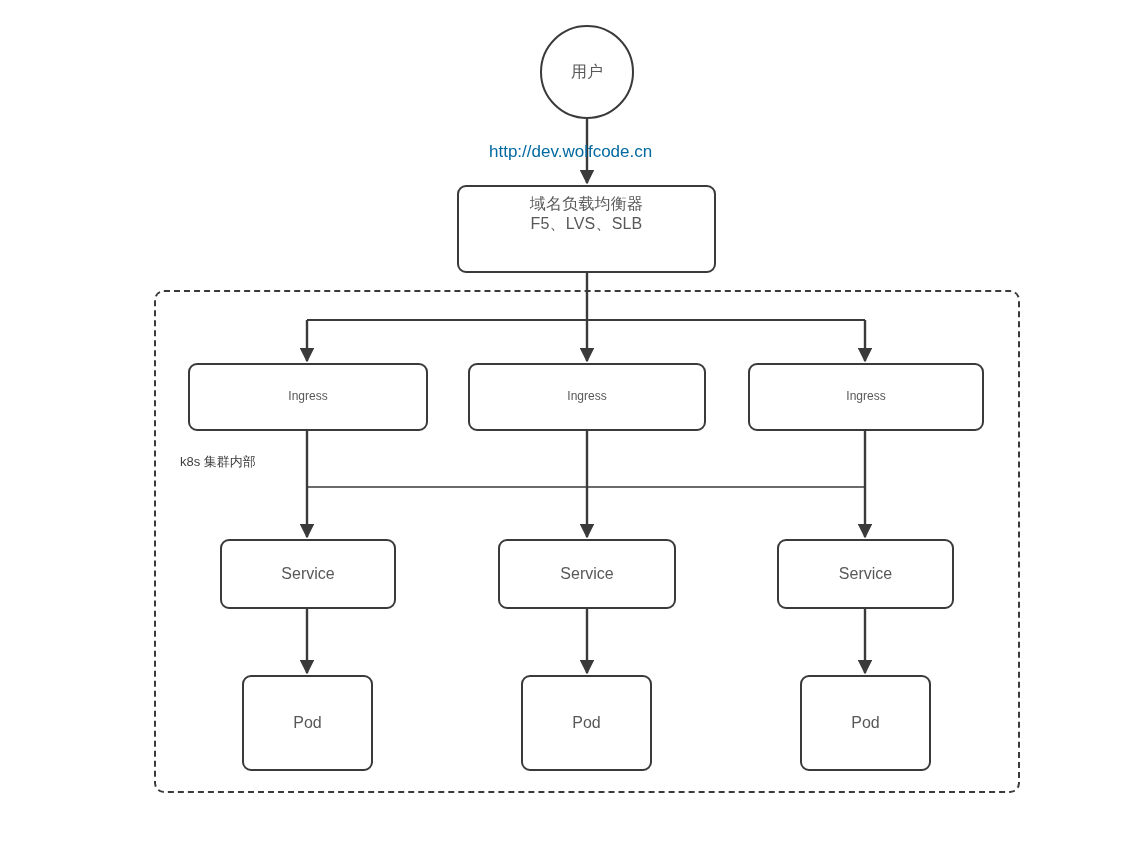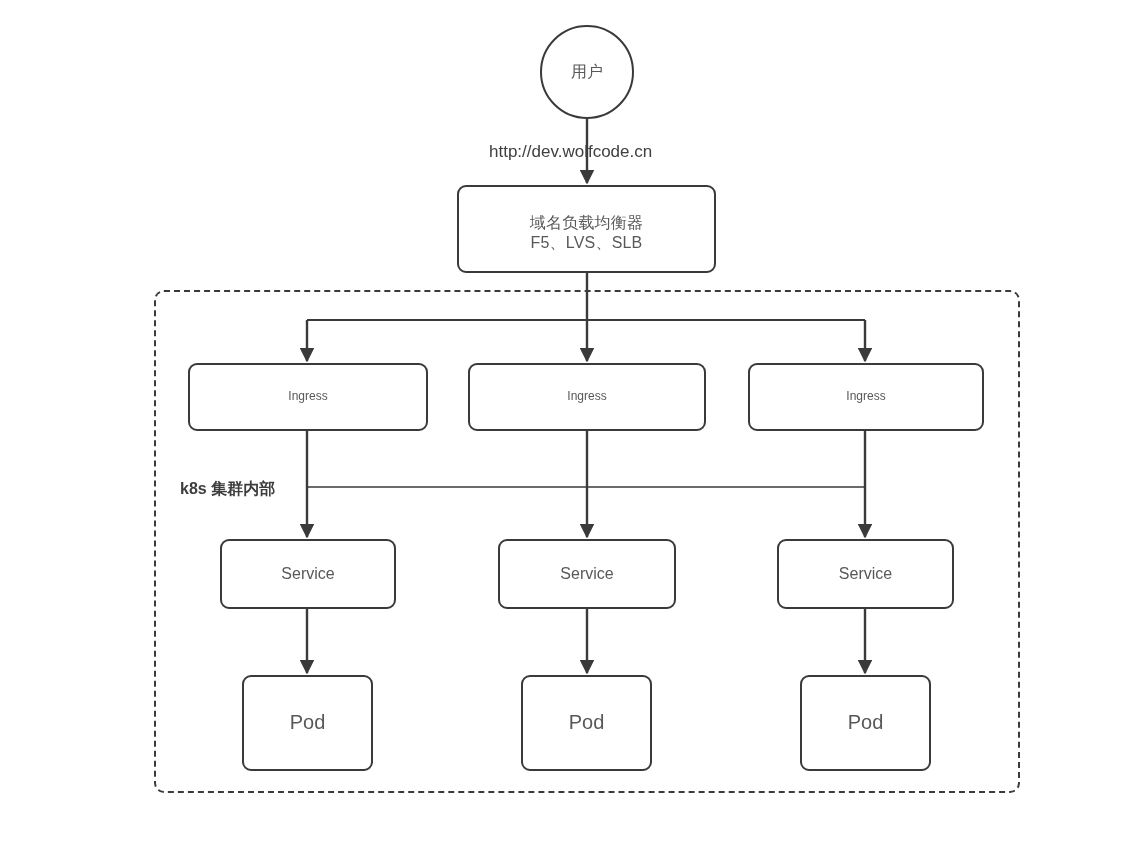--- a/index.html
+++ b/index.html
@@ -48,66 +48,66 @@
 
   
   #user-node {
     left: 494px; top: 25px; width: 94px; height: 94px;
     font-size: 16px;
   }
   #lb-node {
     left: 411px; top: 185px; width: 259px; height: 88px;
     font-size: 16px;
     align-items: flex-start;
-    padding-top: 26px;
+    padding-top: 7px;
   }
   #lb-node .label { letter-spacing: .2px; }
 
   .ingress-node { height: 68px; font-size: 12px; }
   #ingress-1 { left: 142px; top: 363px; width: 240px; }
   #ingress-2 { left: 422px; top: 363px; width: 238px; }
   #ingress-3 { left: 702px; top: 363px; width: 236px; }
 
   .service-node { height: 70px; font-size: 16px; }
   #service-1 { left: 174px; top: 539px; width: 176px; }
   #service-2 { left: 452px; top: 539px; width: 178px; }
   #service-3 { left: 731px; top: 539px; width: 177px; }
 
-  .pod-node { height: 96px; font-size: 20px; }
+  .pod-node { height: 96px; font-size: 16px; }
   #pod-1 { left: 196px; top: 675px; width: 131px; }
   #pod-2 { left: 475px; top: 675px; width: 131px; }
   #pod-3 { left: 754px; top: 675px; width: 131px; }
 
   
   #cluster-box {
     position: absolute;
     left: 108px; top: 290px;
     width: 866px; height: 503px;
     box-sizing: border-box;
     border: 2px dashed #3a3a3a;
     border-radius: 10px;
     background: transparent;
     z-index: 1;
   }
 
   
   .free-label {
     position: absolute;
-    color: #404040;
+    color: #0369a1;
     z-index: 4;
     white-space: nowrap;
   }
   #url-label {
     left: 443px; top: 142px;
     font-size: 17px;
   }
   #cluster-label {
-    left: 131px; top: 478px;
-    font-size: 16px;
-    font-weight: bold;
+    left: 131px; top: 452px;
+    font-size: 13px;
+    font-weight: normal;
     color: #3d3d3d;
     background: #ffffff;
     padding: 1px 3px;
   }
 </style>
 </head>
 <body>
 
 <div id="canvas">
 

